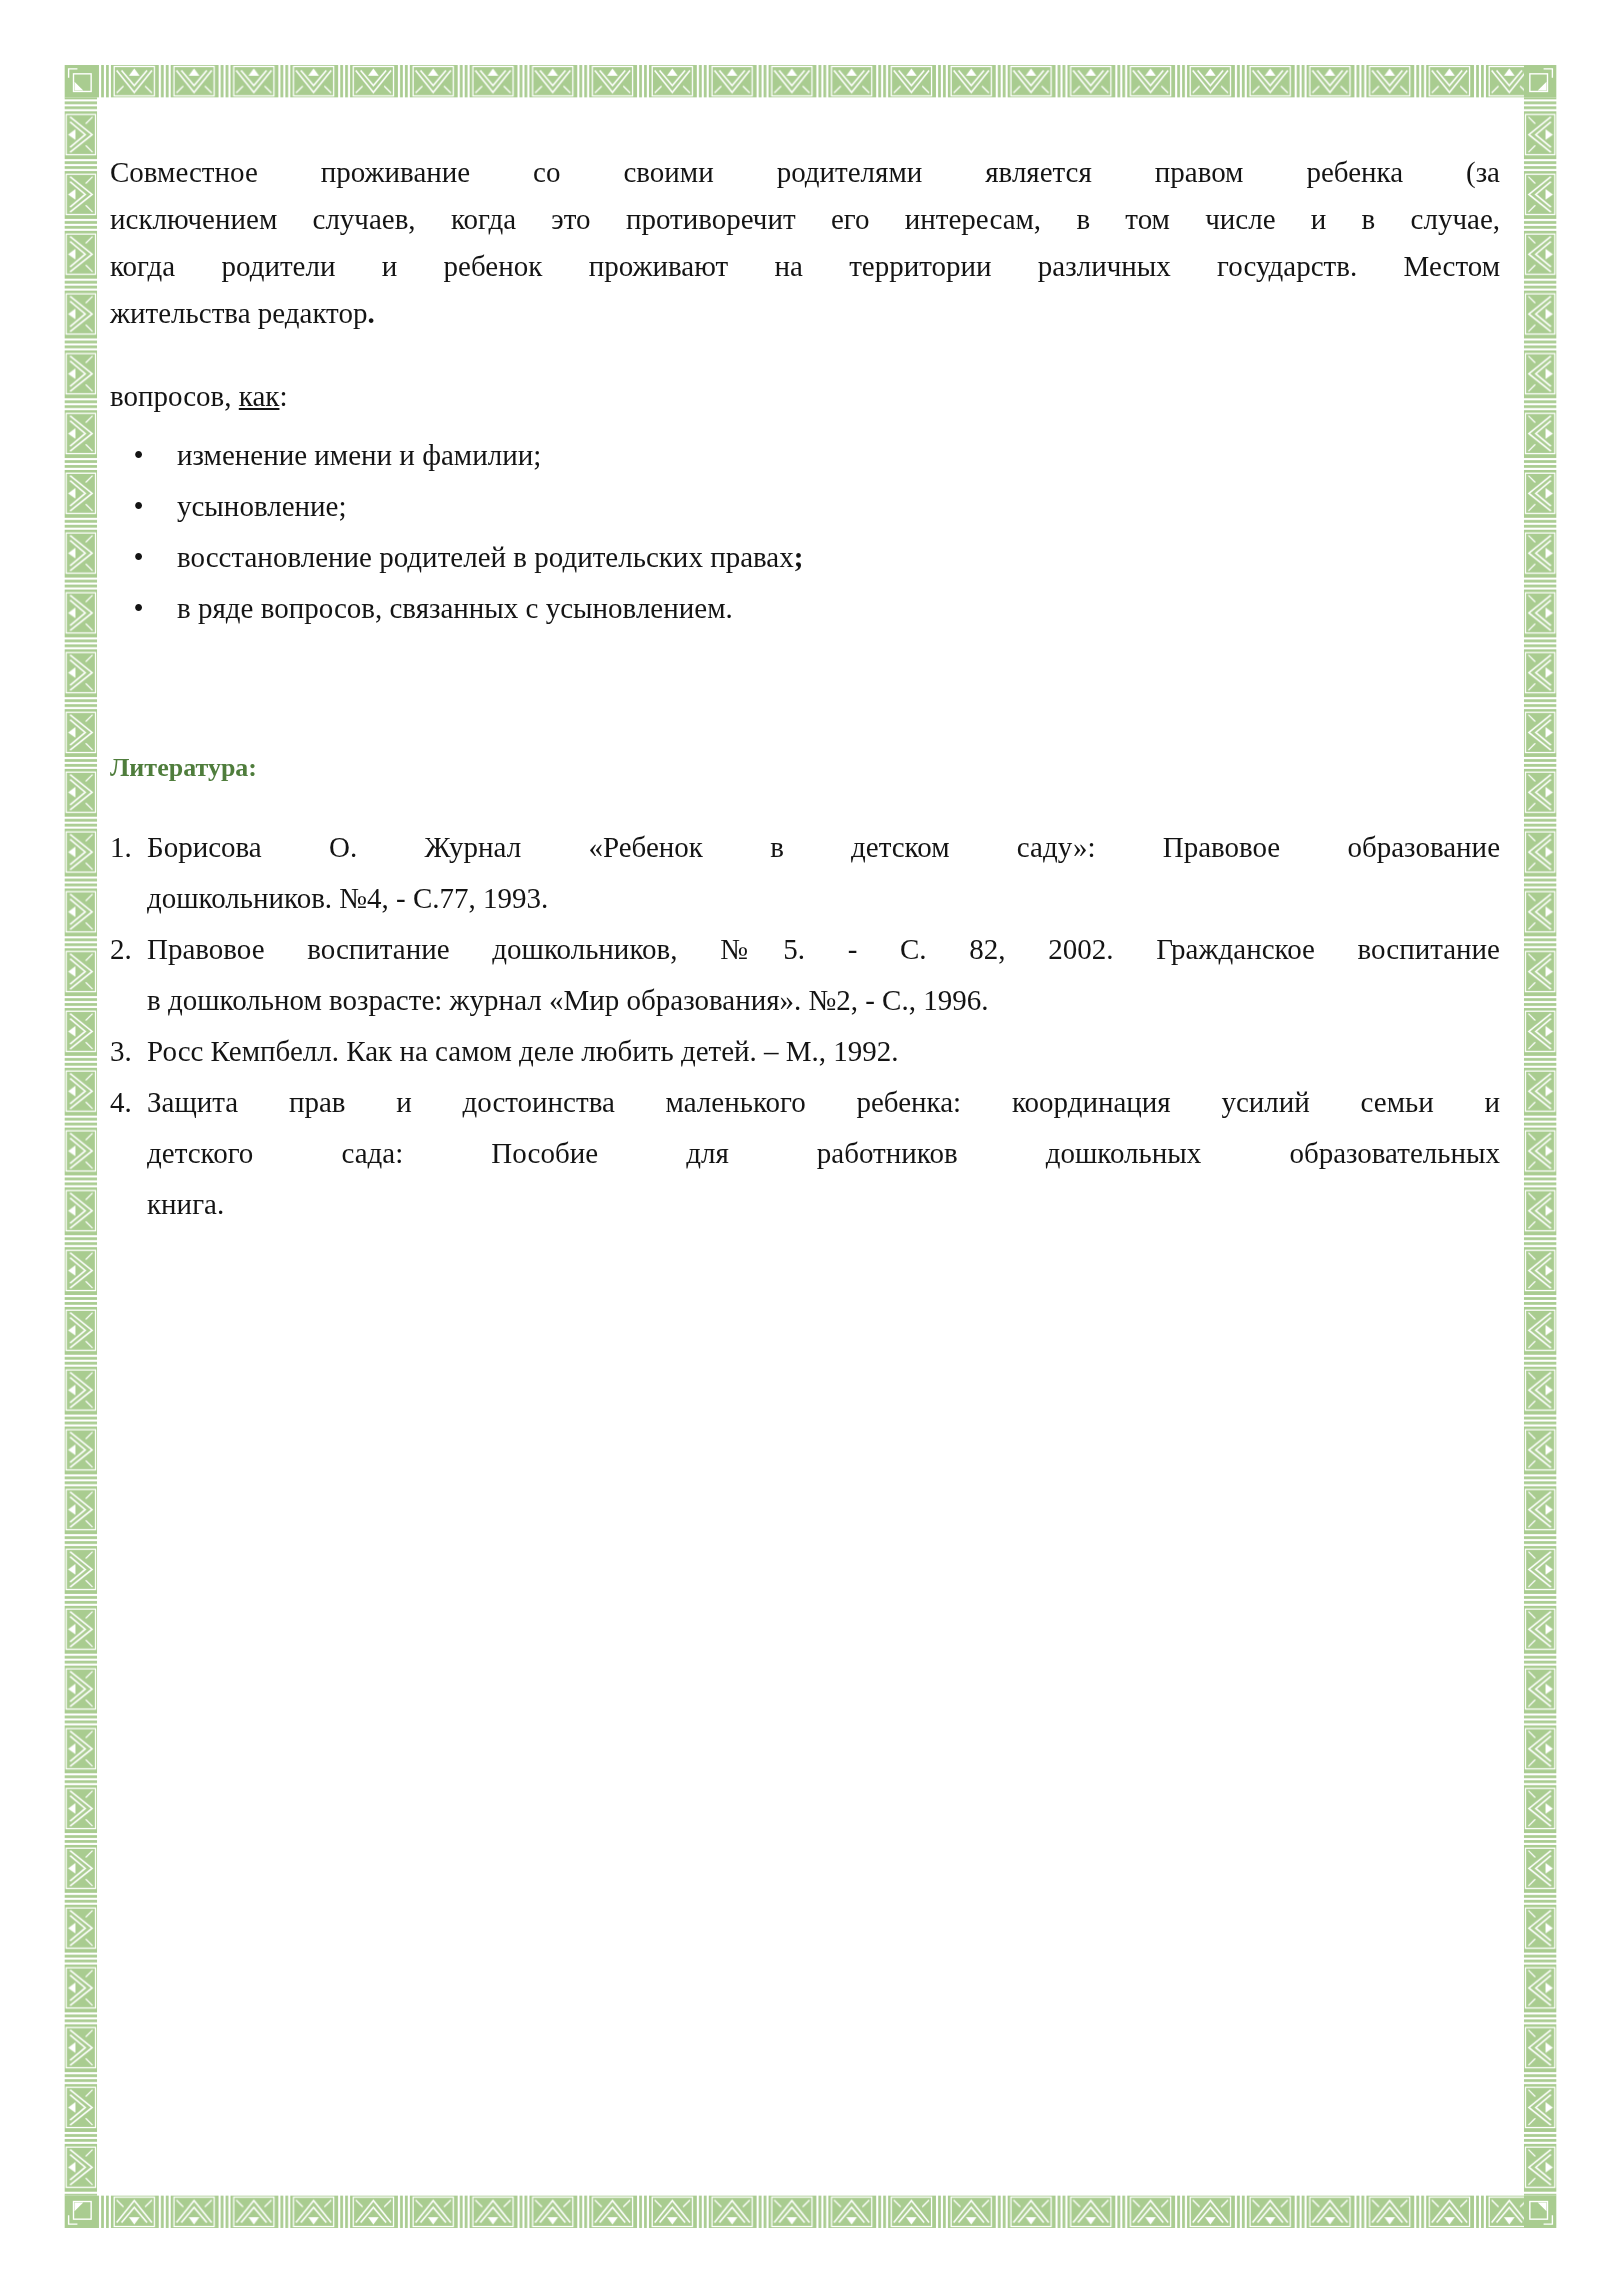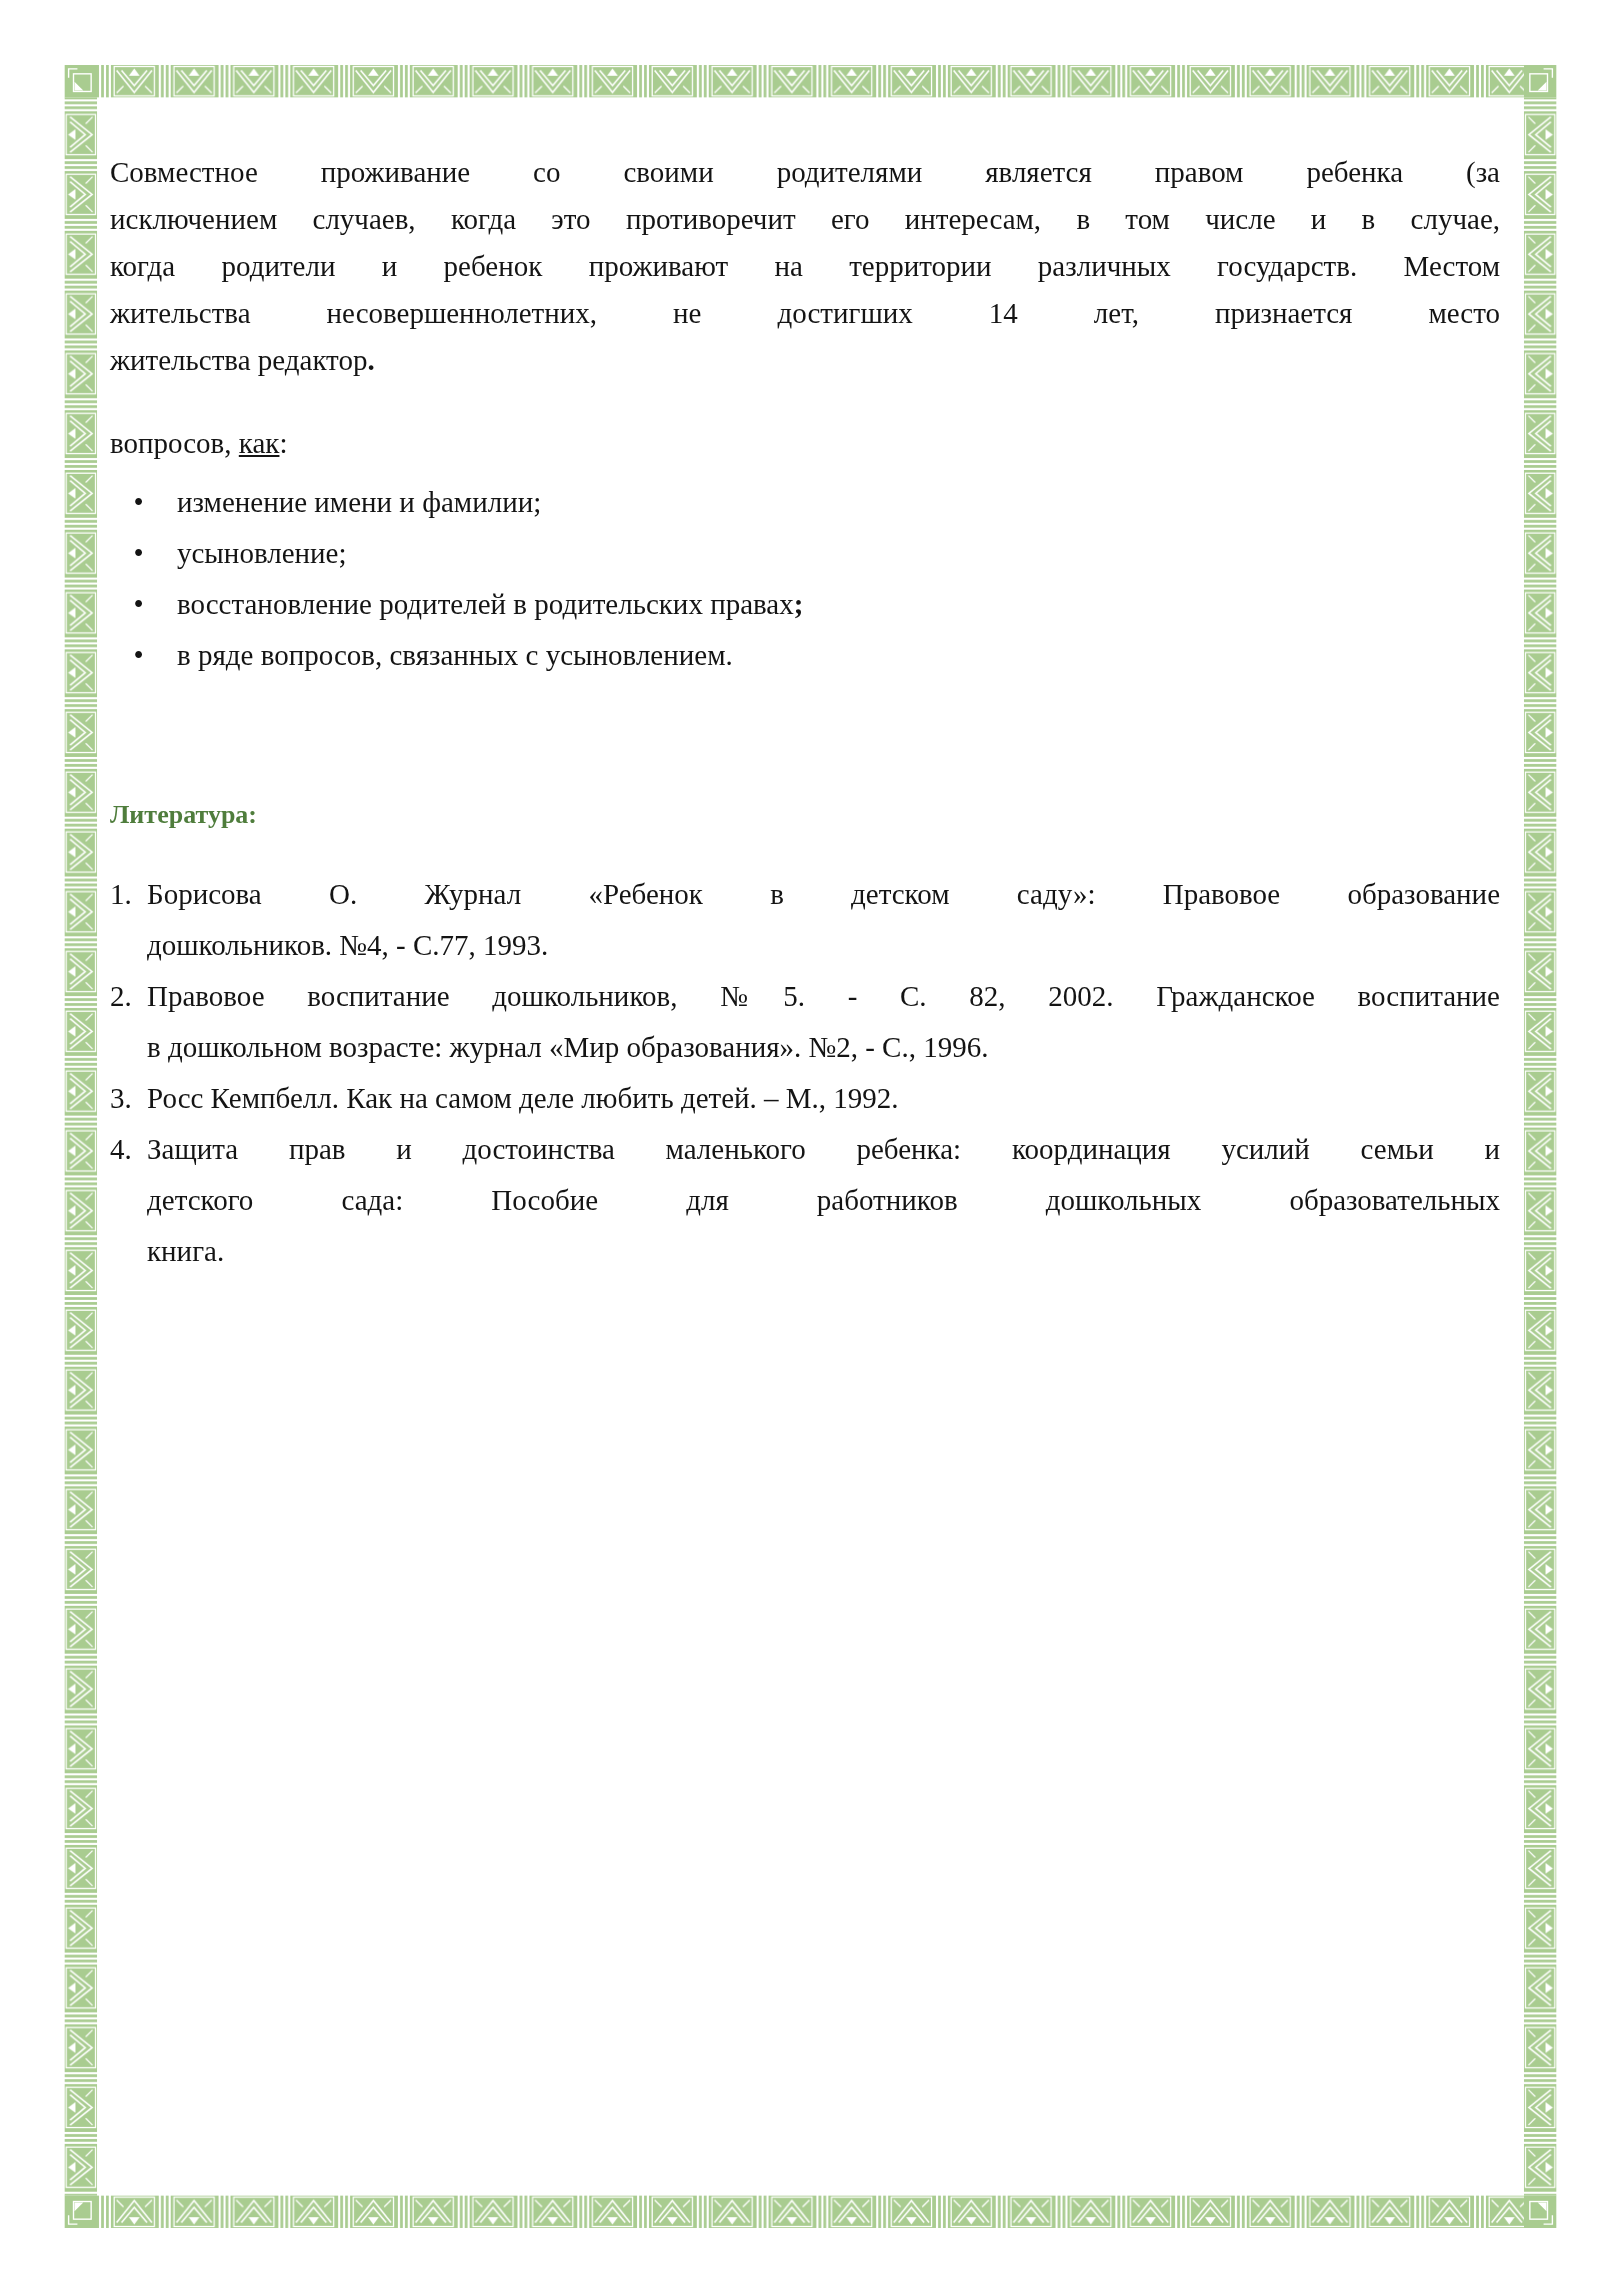--- a/index.html
+++ b/index.html
@@ -136,21 +136,20 @@
   <use href="#corner" transform="translate(66,2273) scale(1,-1)"></use>
   <use href="#corner" transform="translate(1588,2273) scale(-1,-1)"></use>
 </svg>
 
 <div id="content">
 
   <div class="p" id="para1">
     <div class="jl">Совместное проживание со своими родителями является правом ребенка (за</div>
     <div class="jl">исключением случаев, когда это противоречит его интересам, в том числе и в случае,</div>
     <div class="jl">когда родители и ребенок проживают на территории различных государств. Местом</div>
-    <div class="jl">жительства несовершеннолетних, не достигших 14 лет, признается место</div>
     <div><span>жительства редактор</span><span class="b">.</span></div>
   </div>
 
   <div class="p" id="para2">
     <div><span>вопросов, </span><span class="u">как</span><span>:</span></div>
   </div>
 
   <div id="bullet-list">
     <div class="bli">
       <span class="bm">•</span>

